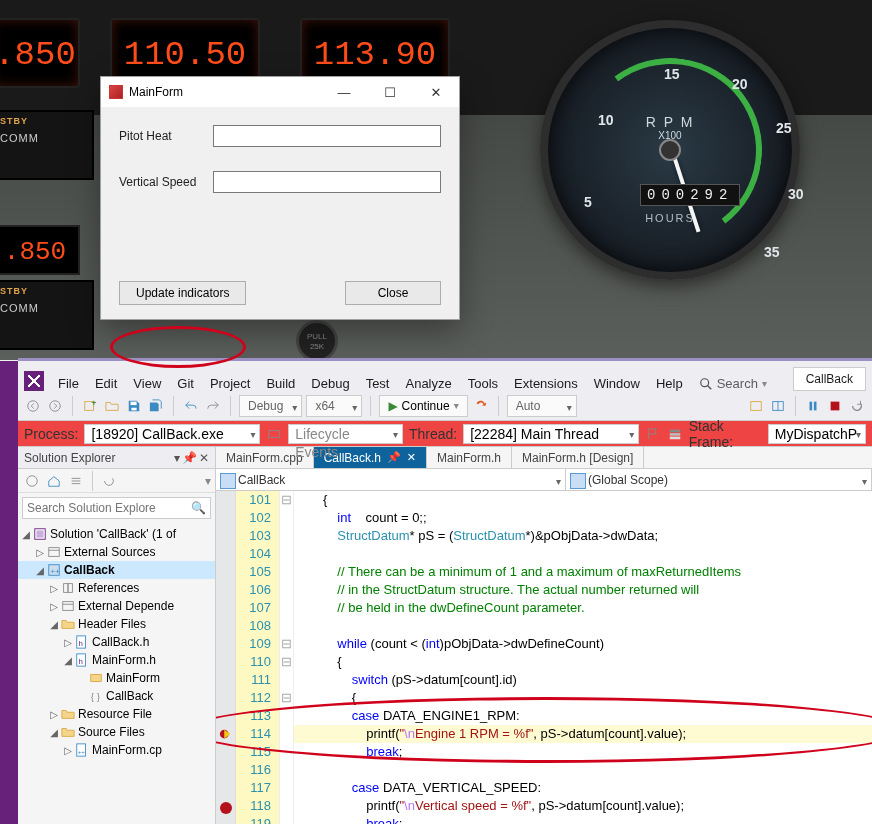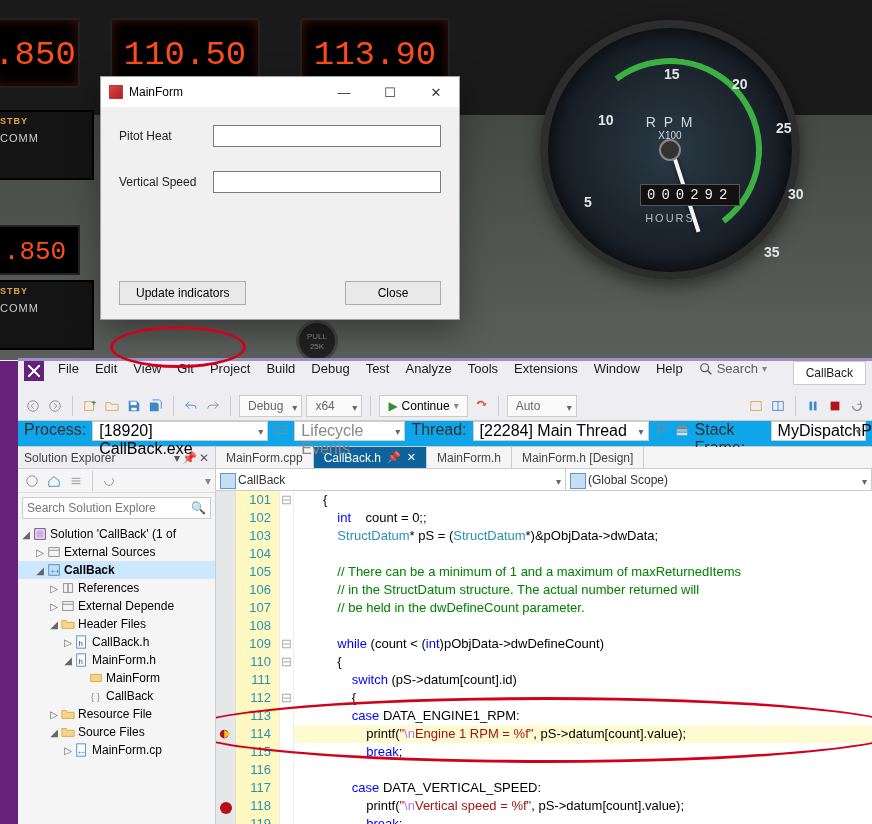--- a/index.html
+++ b/index.html
@@ -66,40 +66,40 @@
 
   
   .ellipse1{position:absolute;left:110px;top:326px;width:136px;height:42px;border:3px solid #d0021b;border-radius:50%;pointer-events:none;z-index:50;}
 
   
   .vs{
     position:absolute;left:18px;top:358px;right:0;bottom:0;background:#eeeef2;
     border-top:3px solid #9c8fc4;
   }
   .vs-accent{position:absolute;left:-18px;top:0;width:18px;height:100%;background:#68217a;}
-  .vs-menubar{height:30px;display:flex;align-items:flex-start;padding:0 6px;font-size:13px;color:#1b1b1b;background:#eeeef2;}
+  .vs-menubar{height:30px;display:flex;align-items:flex-end;padding:0 6px;font-size:13px;color:#1b1b1b;background:#eeeef2;}
   .vs-logo{width:20px;height:20px;background:#68217a;margin-right:6px;display:flex;align-items:center;justify-content:center;color:#fff;font-size:12px;font-weight:bold;}
   .vs-logo::before{content:"";width:12px;height:12px;background:
     linear-gradient(45deg,transparent 45%,#fff 45% 55%,transparent 55%),
     linear-gradient(-45deg,transparent 45%,#fff 45% 55%,transparent 55%);}
   .vs-menu-item{padding:0 8px;cursor:pointer;}
   .vs-search{margin-left:8px;display:flex;align-items:center;color:#5d5d5d;font-size:13px;}
   .vs-search svg{margin-right:4px;}
   .vs-profile{margin-left:auto;padding:4px 12px;border:1px solid #ccc;background:#fff;font-size:12px;}
 
   .vs-toolbar{height:30px;display:flex;align-items:center;padding:0 6px;background:#eeeef2;border-bottom:1px solid #ccc;font-size:12px;gap:4px;}
   .tb-ico{width:18px;height:18px;display:flex;align-items:center;justify-content:center;color:#555;}
   .tb-ico svg{width:14px;height:14px;}
   .tb-sep{width:1px;height:20px;background:#ccc;margin:0 4px;}
   .tb-combo{height:22px;border:1px solid #ccc;background:#fafafa;padding:0 18px 0 8px;color:#666;position:relative;min-width:56px;line-height:20px;}
   .tb-combo::after{content:"▾";position:absolute;right:4px;top:2px;color:#666;font-size:10px;}
   .tb-continue{display:flex;align-items:center;gap:4px;padding:0 8px;height:22px;border:1px solid #ccc;background:#fafafa;}
   .tb-continue .tri{color:#388a34;}
 
-  .vs-toolbar2{height:26px;display:flex;align-items:flex-start;padding:0 6px;background:#0ea5e9;border-bottom:1px solid #ccc;font-size:16px;gap:6px;}
+  .vs-toolbar2{height:26px;display:flex;align-items:center;padding:0 6px;background:#ef4444;border-bottom:1px solid #ccc;font-size:14px;gap:6px;}
   .tb2-lbl{color:#333;}
   .tb2-combo{height:20px;border:1px solid #ccc;background:#fff;padding:0 18px 0 6px;position:relative;line-height:18px;}
   .tb2-combo::after{content:"▾";position:absolute;right:4px;top:1px;color:#666;font-size:10px;}
 
   .vs-body{display:flex;height:calc(100% - 86px);}
 
   
   .solexp{width:198px;background:#f5f5f5;border-right:1px solid #ccc;display:flex;flex-direction:column;font-size:12px;}
   .solexp-header{height:22px;background:#eeeef2;border-bottom:1px solid #ccc;padding:0 6px;display:flex;align-items:center;font-weight:normal;color:#444;}
   .solexp-header .pin{margin-left:auto;display:flex;gap:2px;color:#555;}

